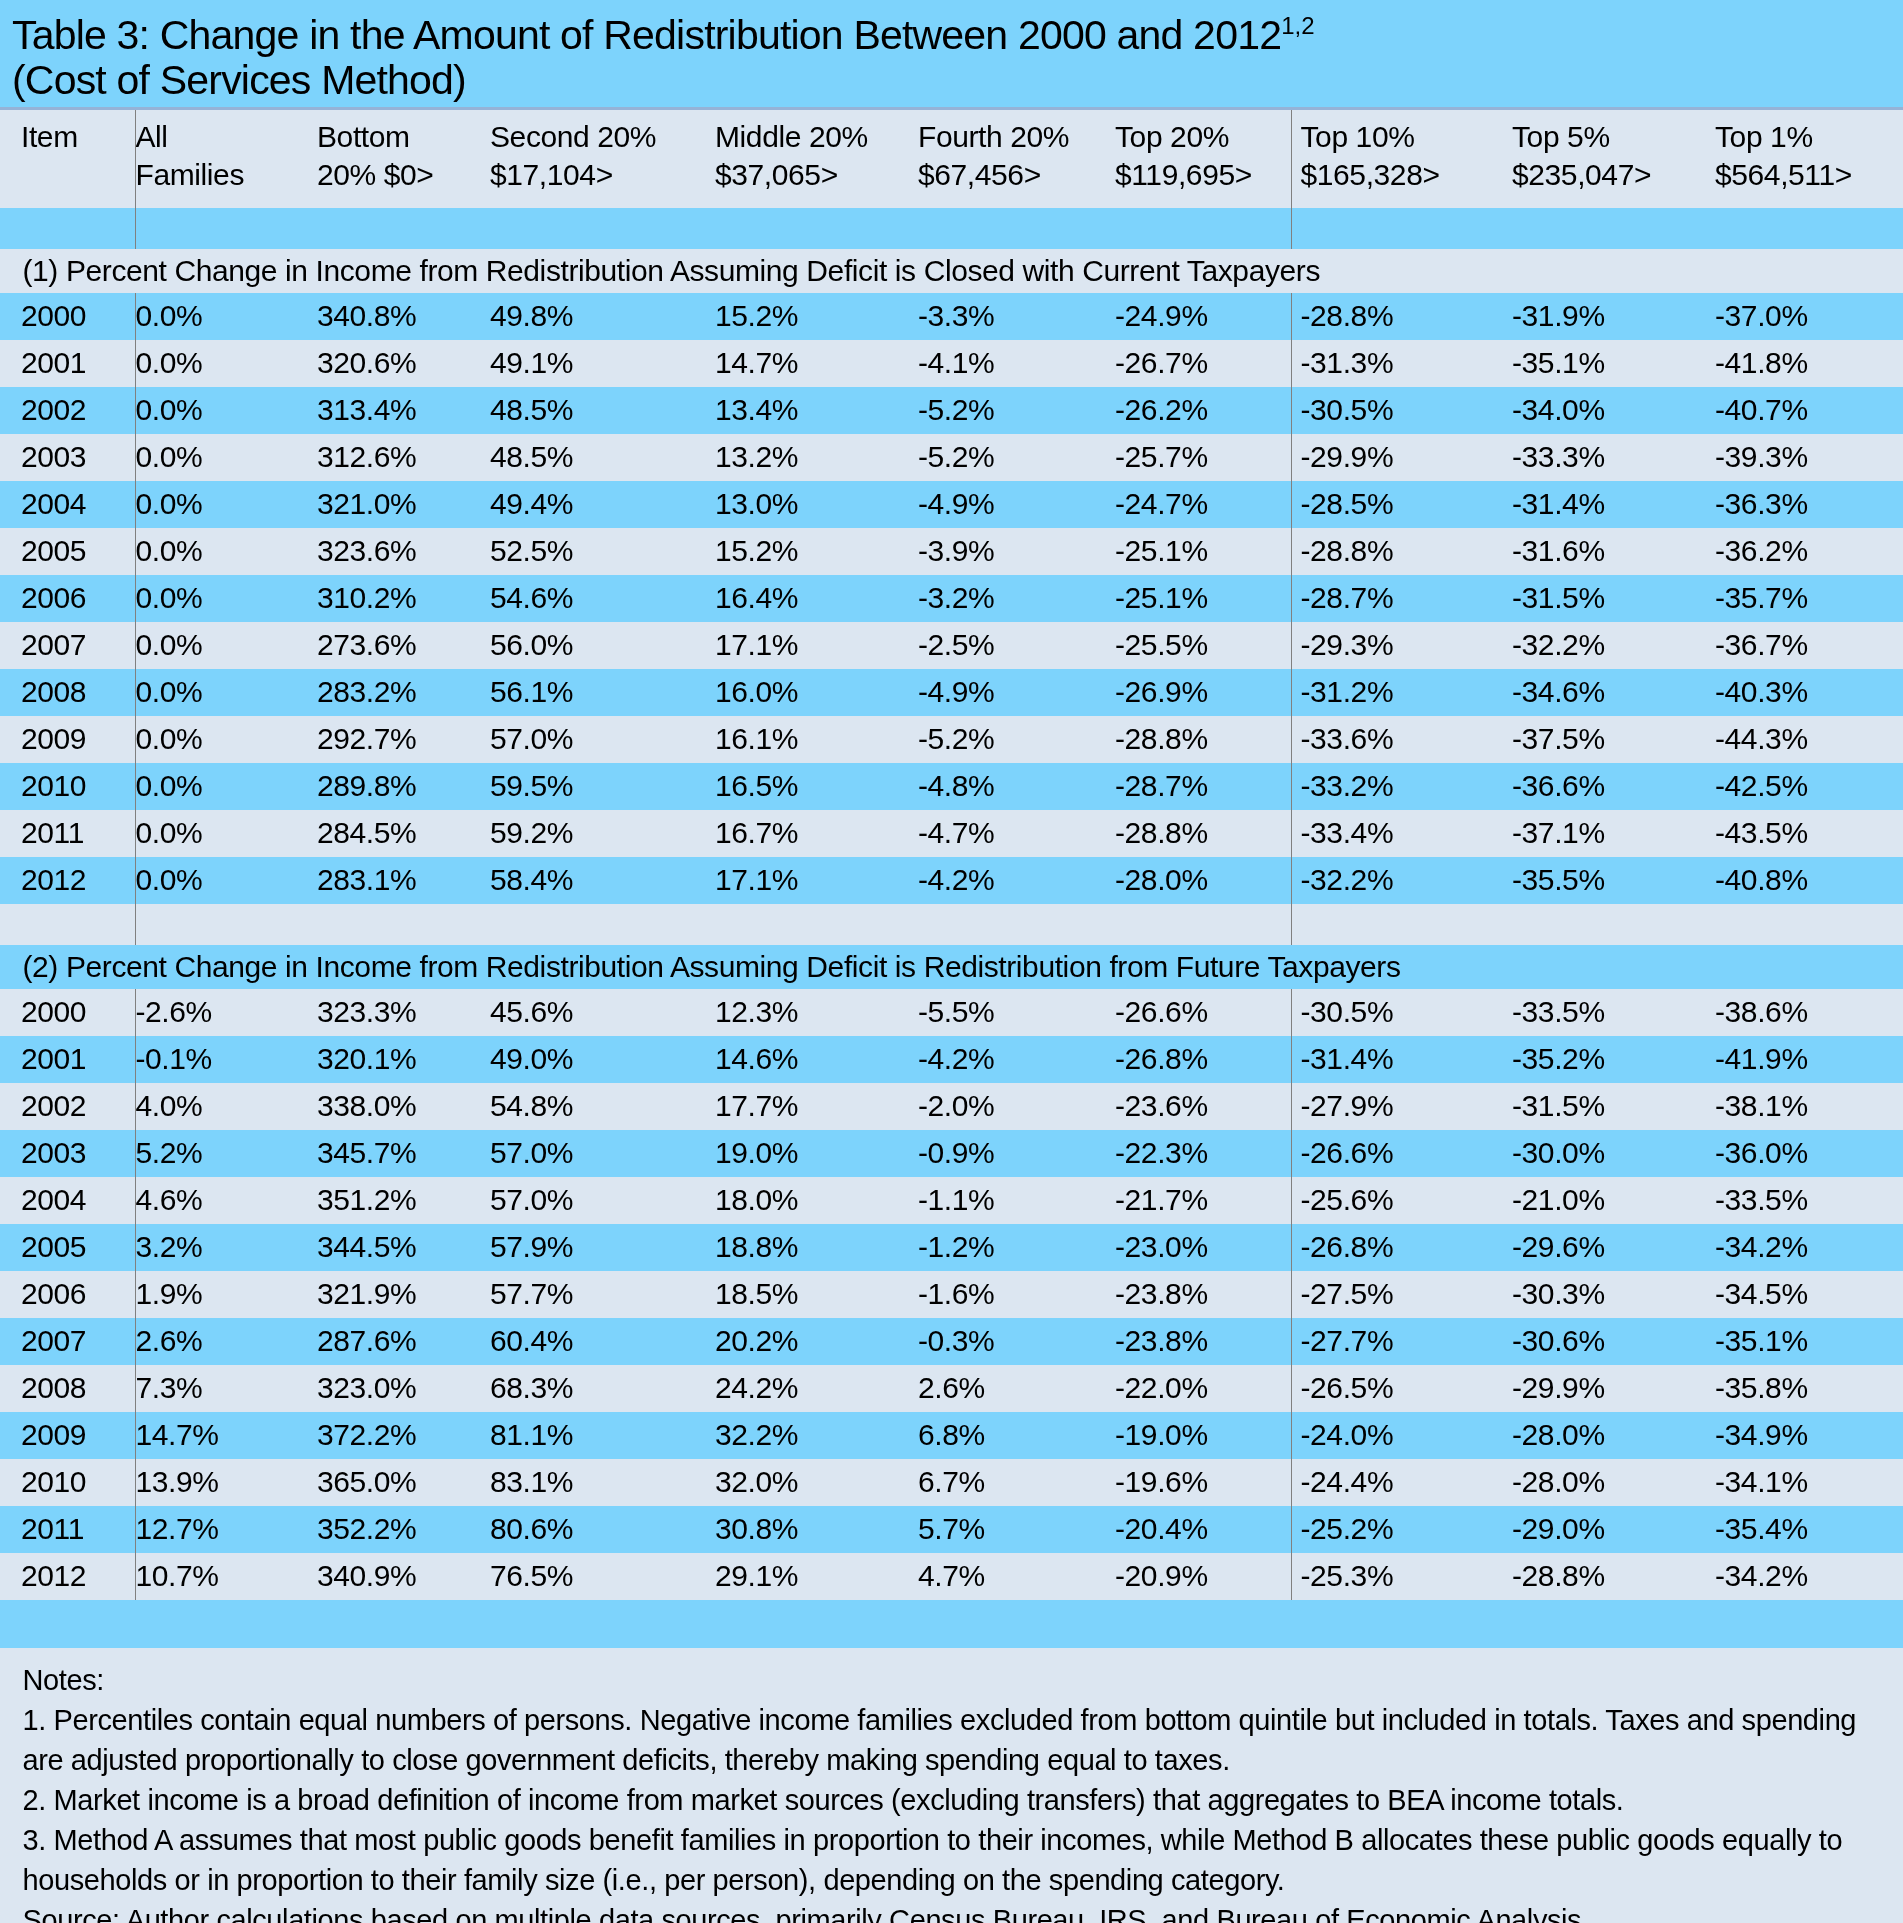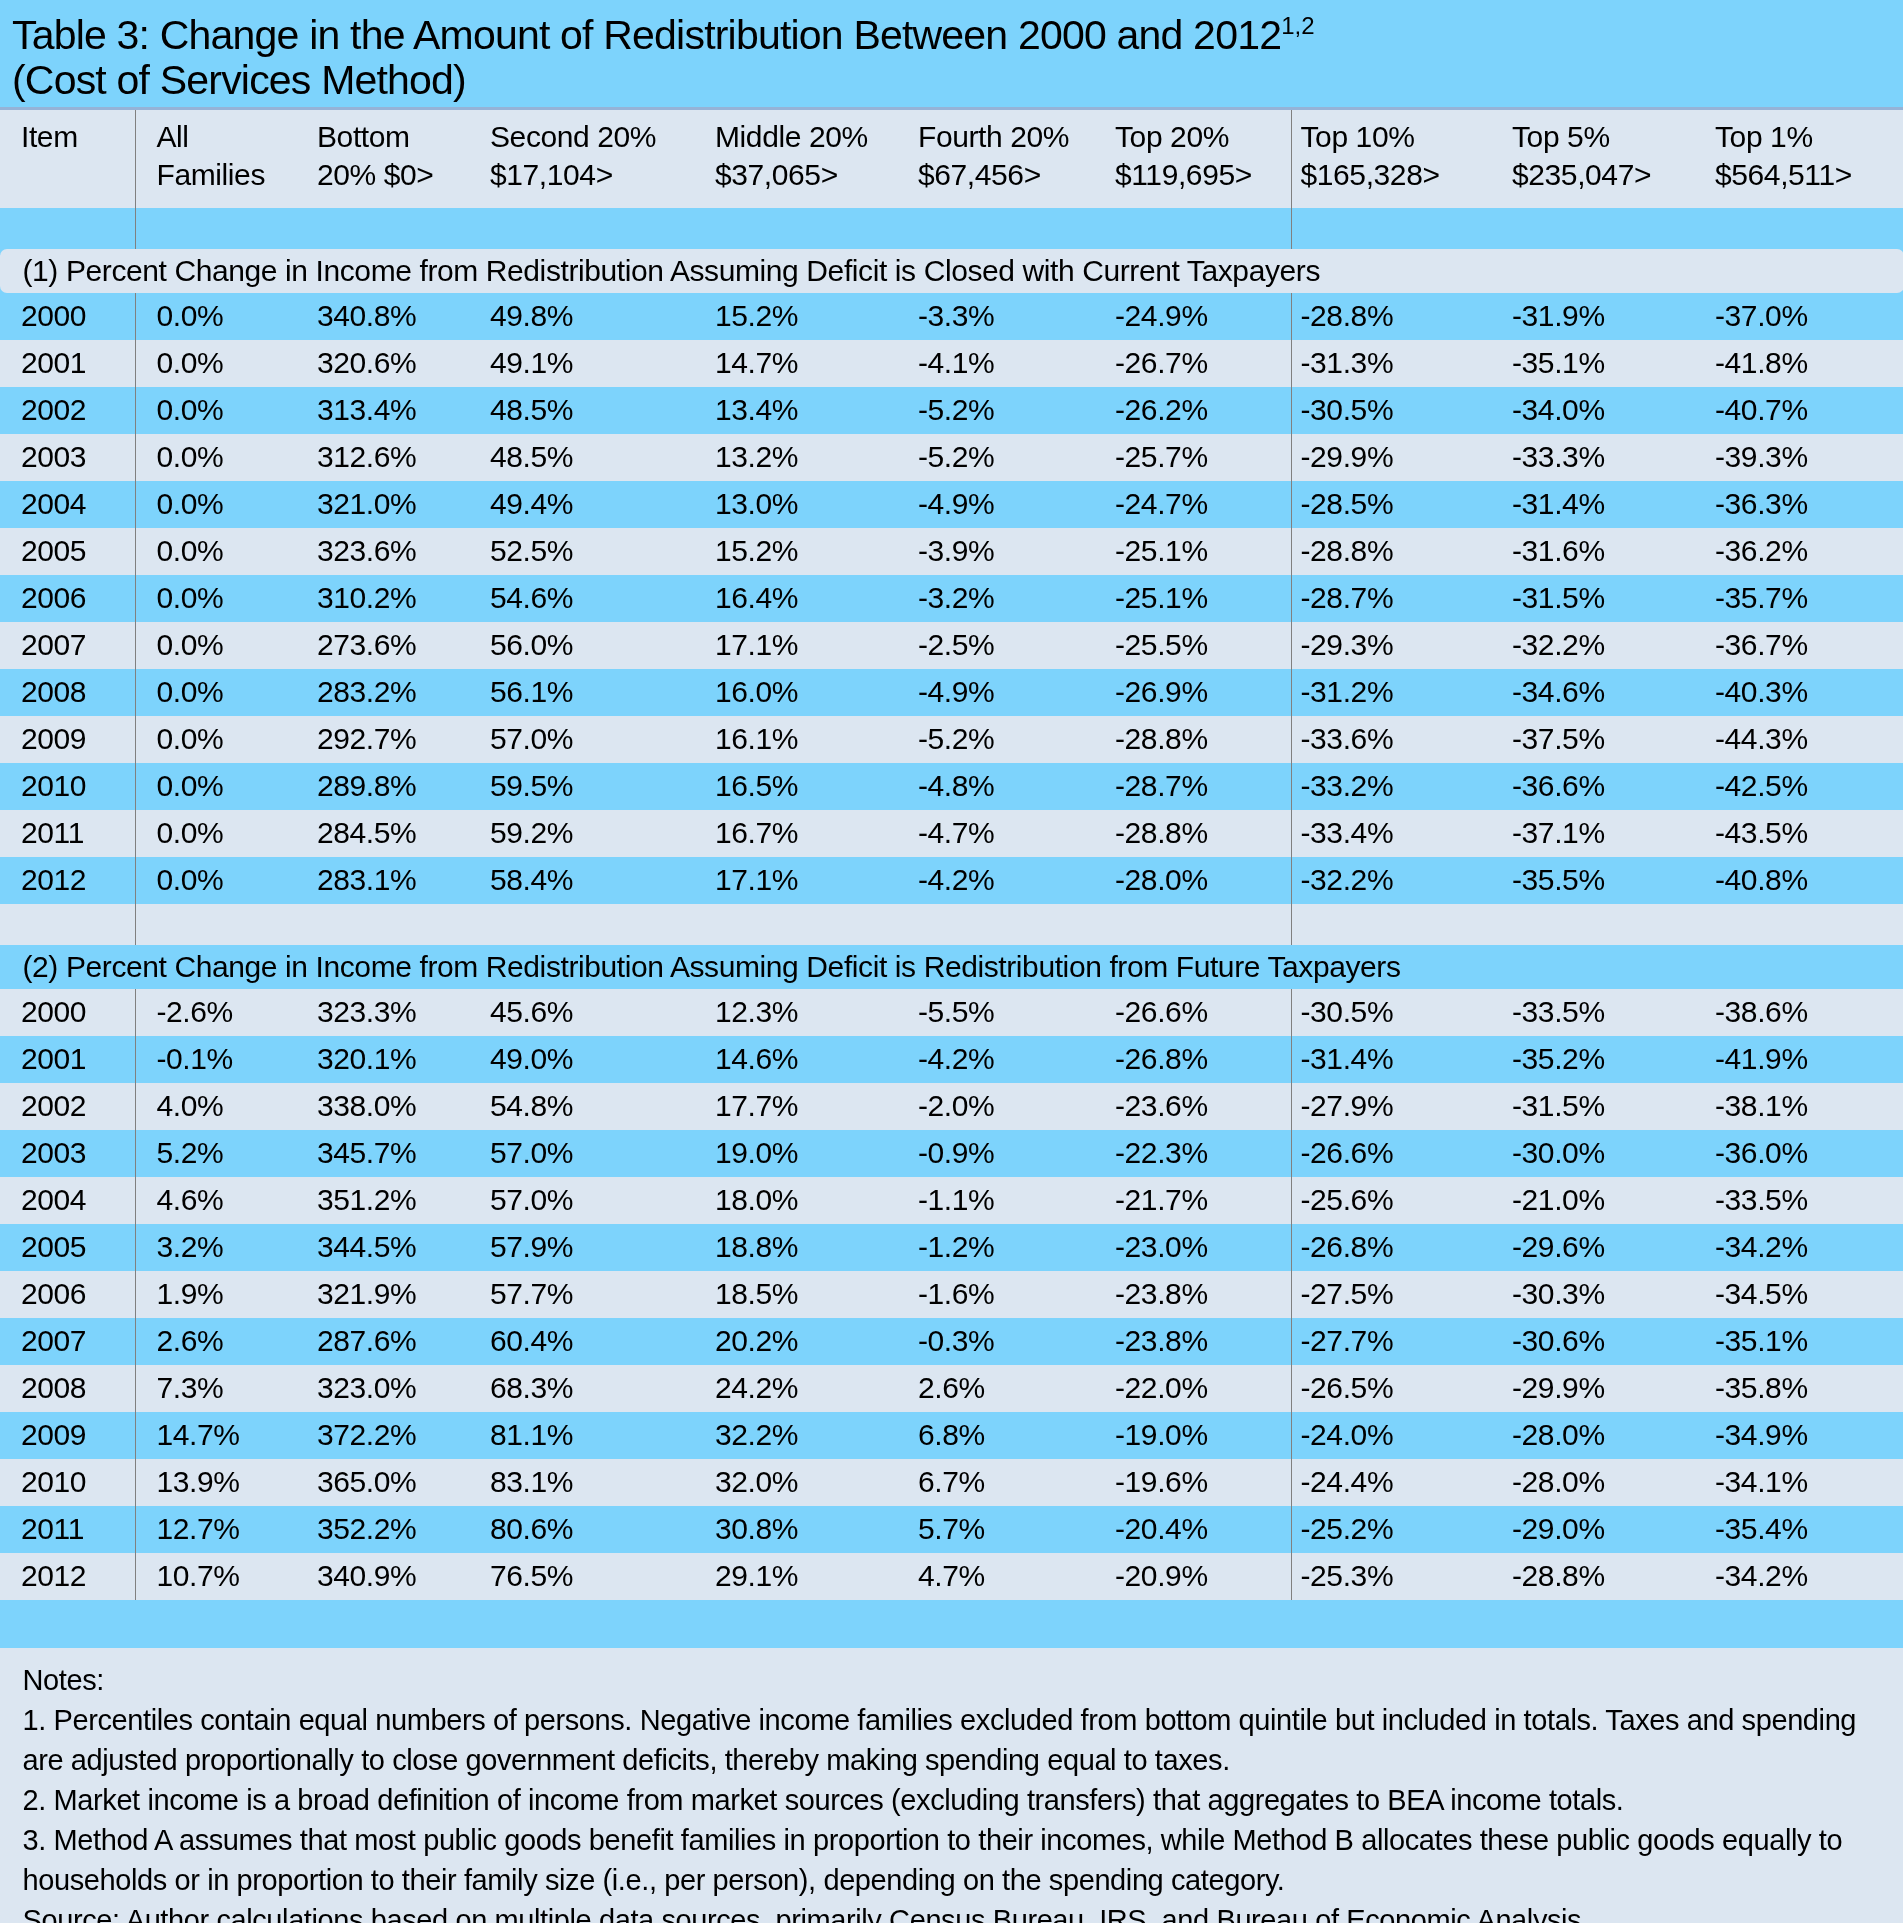--- a/index.html
+++ b/index.html
@@ -6,27 +6,27 @@
   .page{width:1903px;height:1924px;overflow:hidden;background:#7dd3fc;position:relative;}
   .title{padding:3px 0 0 12px;font-size:41px;line-height:45px;letter-spacing:-0.8px;}
   .title sup{font-size:24px;letter-spacing:0;}
   table{border-collapse:collapse;table-layout:fixed;width:1903px;margin-top:4.5px;}
   th,td{padding:0;margin:0;font-weight:normal;text-align:left;overflow:hidden;white-space:nowrap;}
   thead th{height:90px;vertical-align:top;padding-top:7.5px;background:var(--stripe);border-top:3px solid var(--top_border);}
   .hl1,.hl2{font-size:30px;line-height:38px;letter-spacing:-0.4px;}
   td.c0,th.c0{border-right:1.5px solid var(--divider);margin-left:26px;}
   td.c6,th.c6{border-right:1.5px solid var(--divider);}
   th.c0,td.c0{padding-left:21px;}
-  th.c1,td.c1{padding-left:21px;}
+  th.c1,td.c1{}
   th.c2,td.c2,th.c3,td.c3,th.c4,td.c4,th.c5,td.c5,th.c6,td.c6,th.c7,td.c7,th.c8,td.c8,th.c9,td.c9{padding-left:9px;}
   tr.shade td{background:var(--stripe);}
   .data-row td{height:47px;font-size:30px;vertical-align:middle;letter-spacing:-0.4px;}
   .spacer-row td{height:41px;}
   .section-header-row td{height:44px;font-size:30px;vertical-align:middle;letter-spacing:-0.4px;}
-  td.section-header-cell{padding-left:22.5px;border-radius:7px;}
+  td.section-header-cell{padding-left:22.5px;}
   .notes{background:var(--stripe);margin-top:48px;padding:12px 21px 21px 22.5px;font-size:29px;line-height:40px;letter-spacing:-0.4px;}
   .notes p{margin:0;}
 </style>
 </head>
 <body>
 
 <div class="page">
 
   <div class="title">
     <div><span>Table 3: Change in the Amount of Redistribution Between 2000 and 2012</span><sup>1,2</sup></div>

